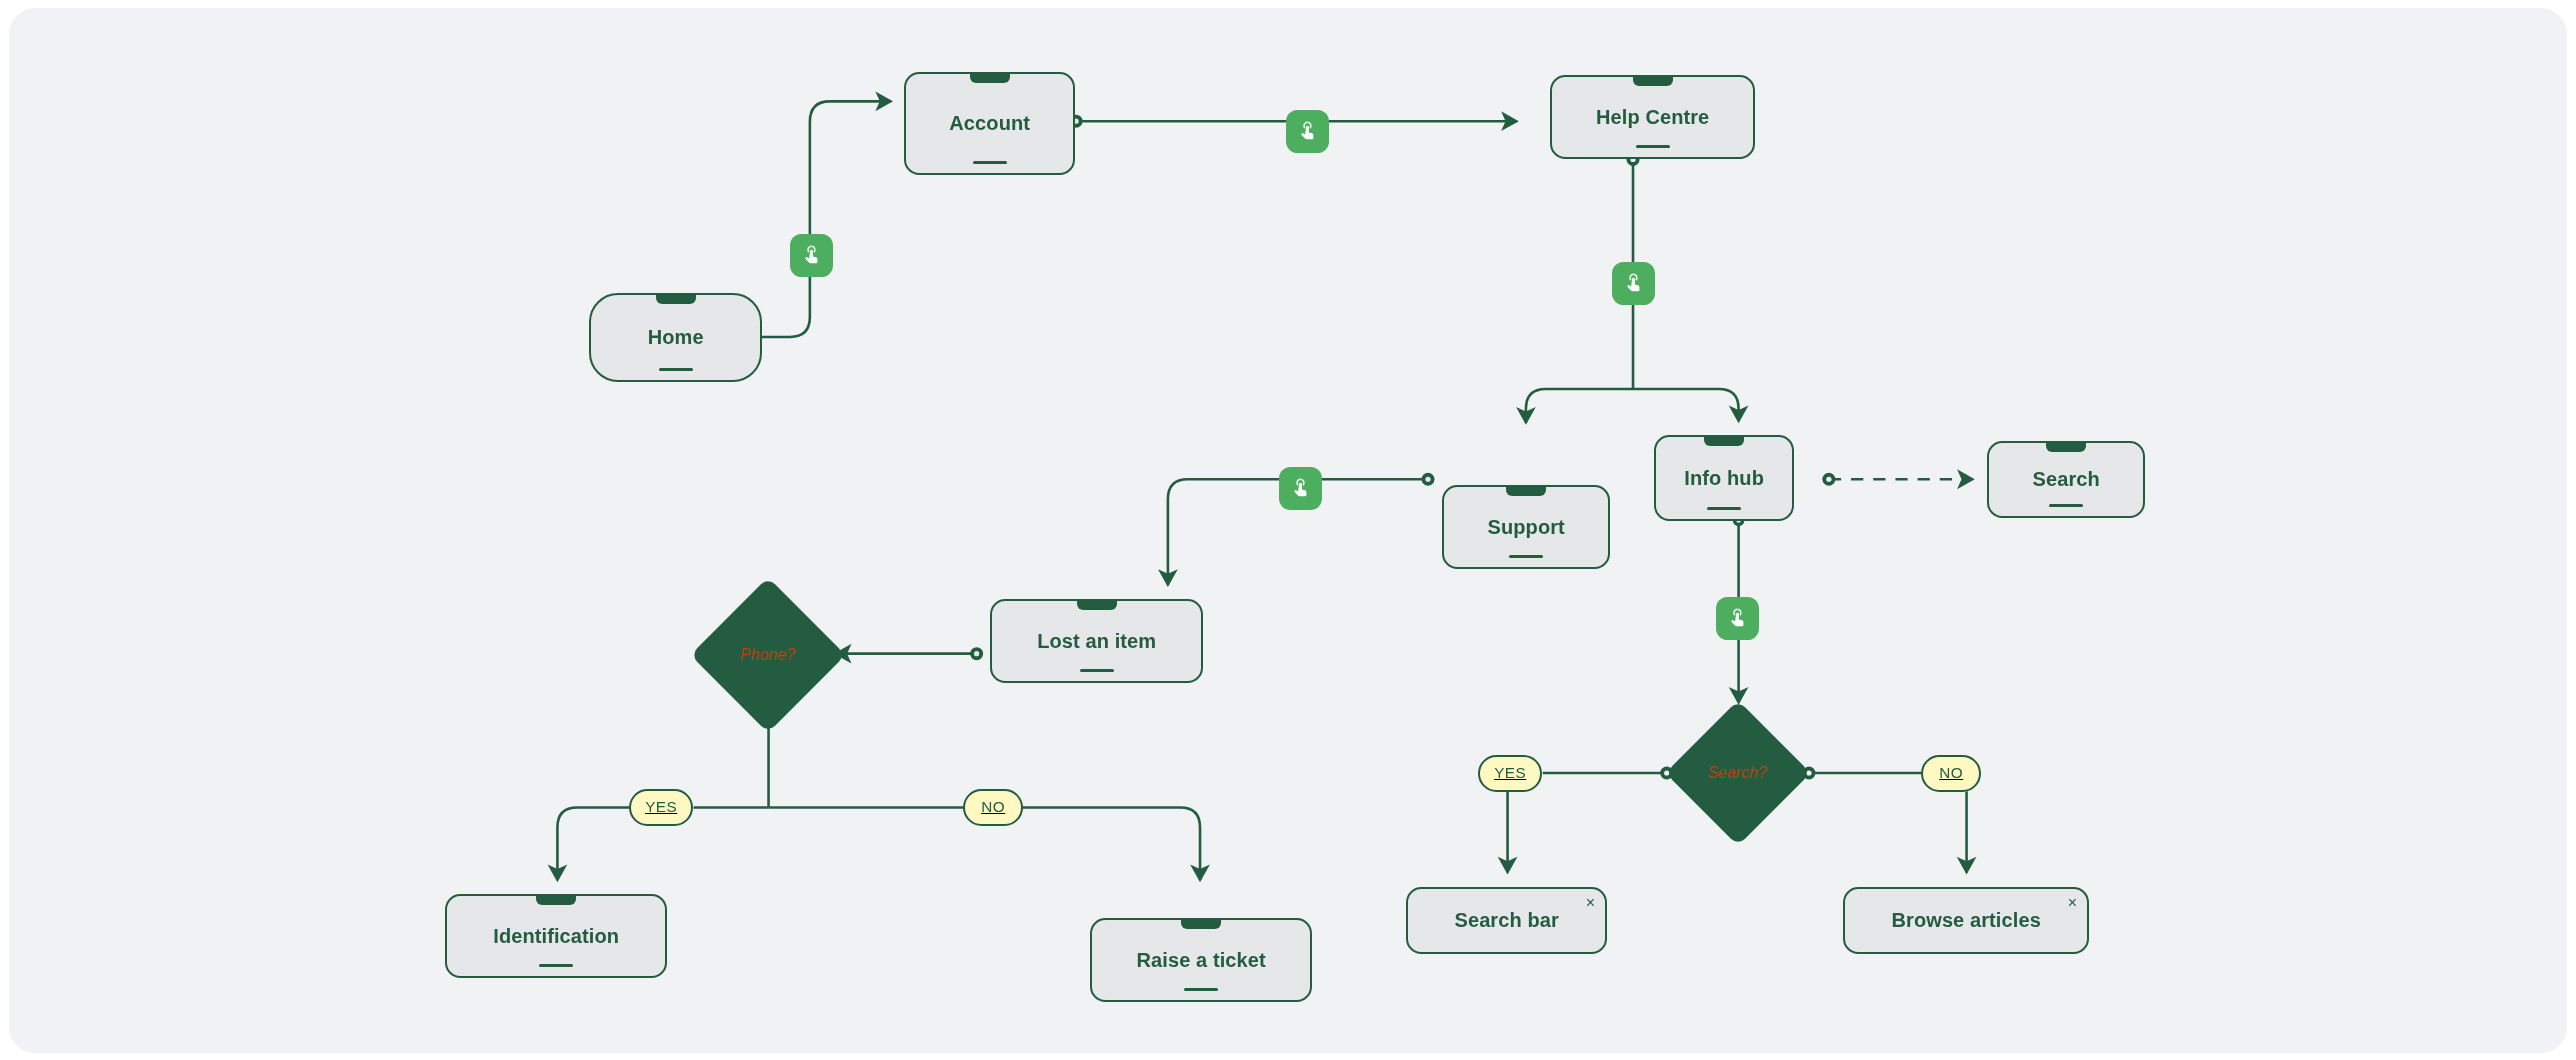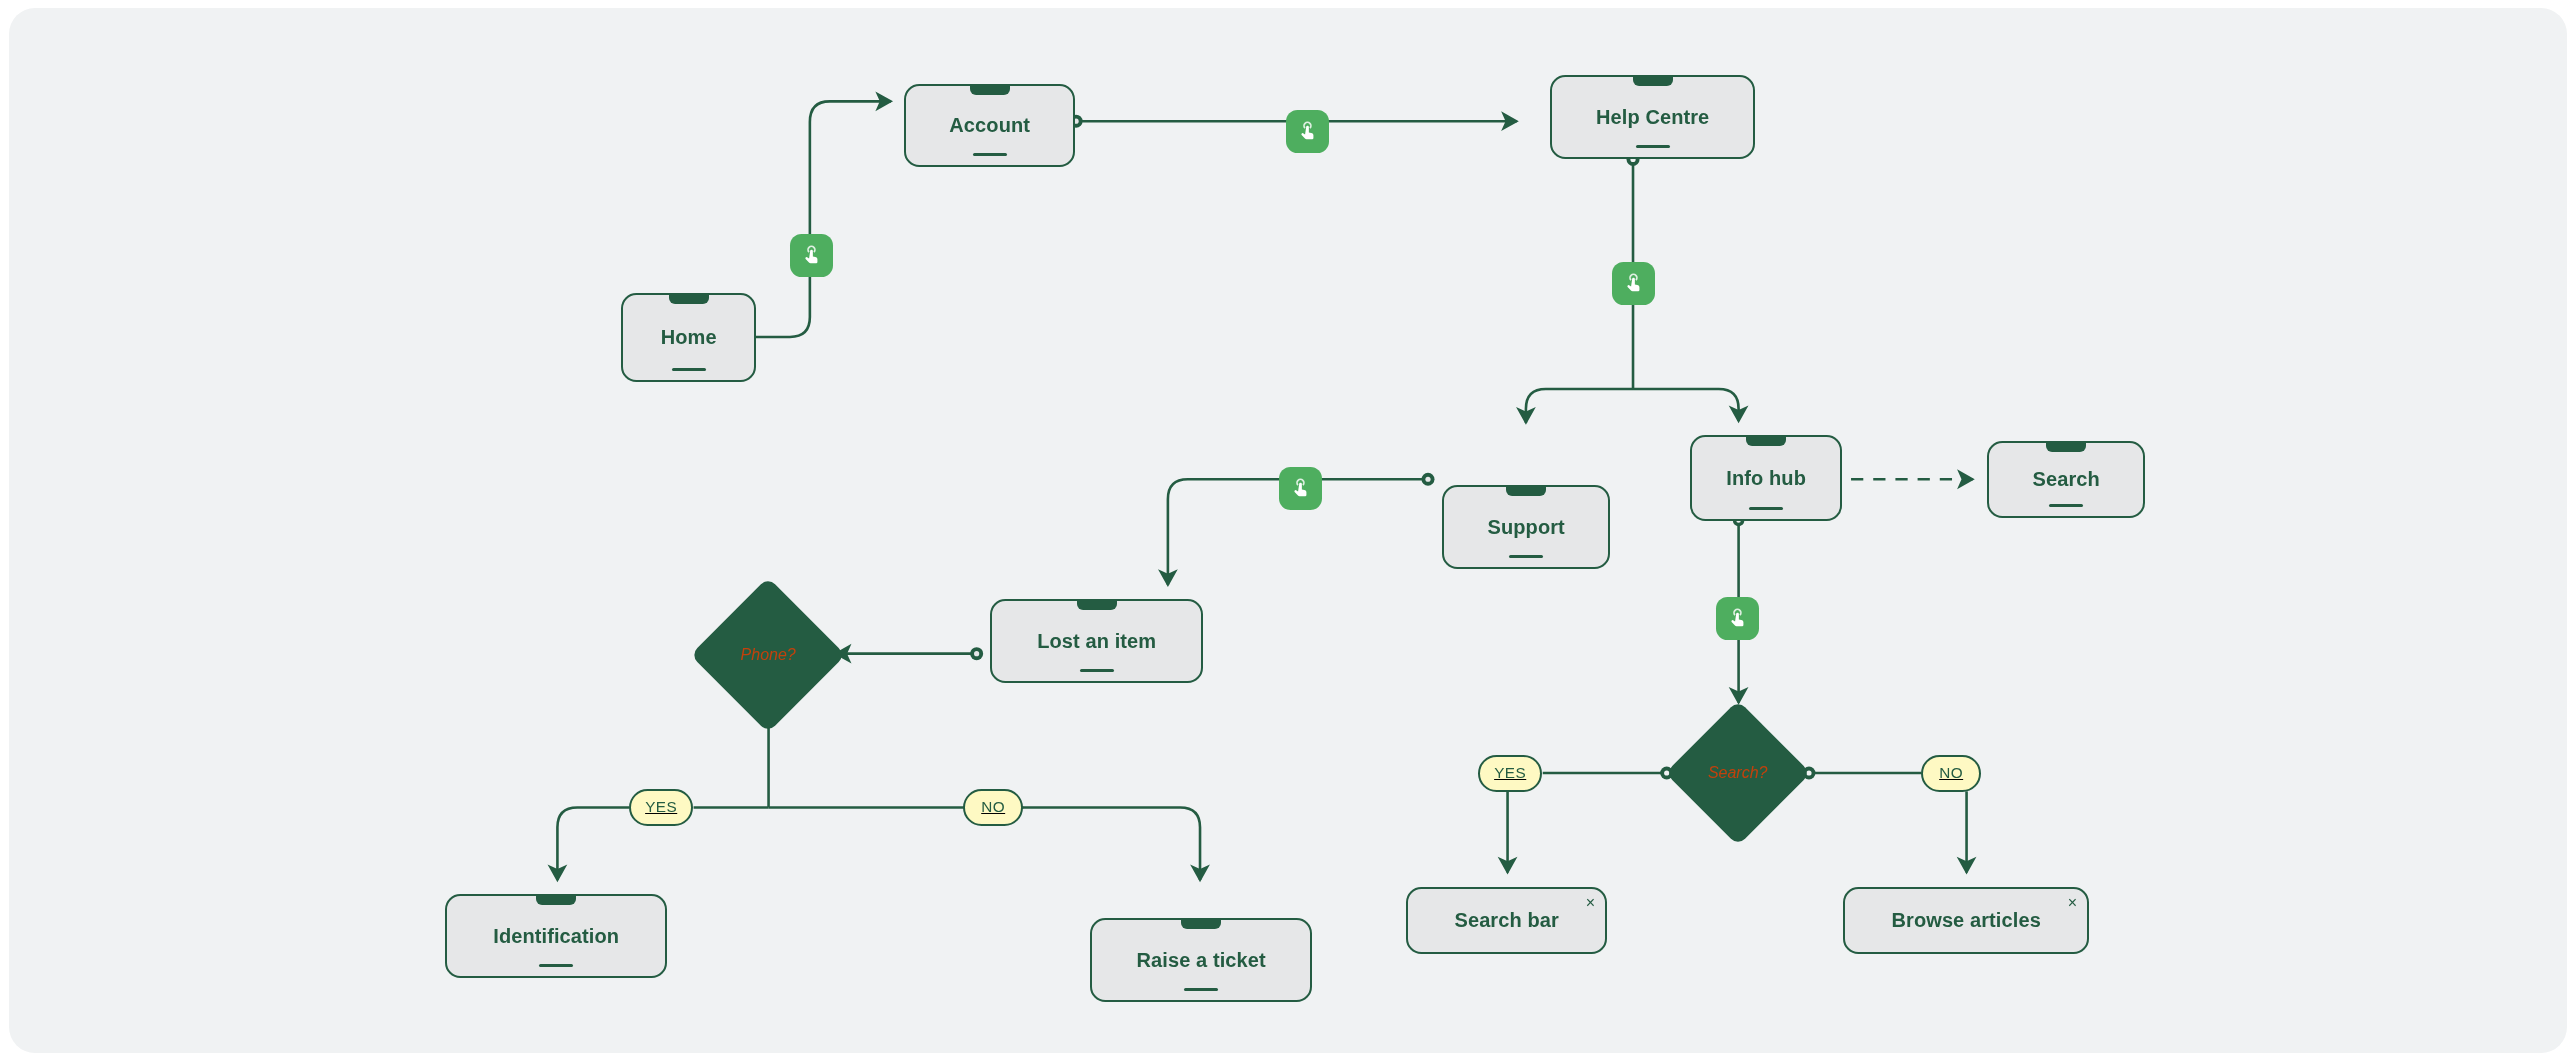--- a/index.html
+++ b/index.html
@@ -107,45 +107,45 @@
       <circle cx="1264" cy="844" r="3.4" fill="#e6e7e8"></circle>
       <circle cx="992" cy="932" r="7.5" fill="#245c42"></circle>
       <circle cx="992" cy="932" r="3.0" fill="#f0f2f3"></circle>
       <circle cx="2166" cy="1000" r="8.5" fill="#245c42"></circle>
       <circle cx="2166" cy="1000" r="3.4" fill="#f0f2f3"></circle>
       <circle cx="2352" cy="1000" r="8.5" fill="#245c42"></circle>
       <circle cx="2352" cy="1000" r="3.4" fill="#f0f2f3"></circle>
     </g>
   </svg>
 
-  <div class="node" style="left:612px;top:285px;width:135px;height:89px;">
+  <div class="node" style="left:580px;top:285px;width:173px;height:89px;border-radius:29px;">
     <span class="notch"></span>
     <span class="lbl">Home</span>
     <span class="homebar"></span>
   </div>
 
-  <div class="node" style="left:895px;top:76px;width:171px;height:83px;">
+  <div class="node" style="left:895px;top:64px;width:171px;height:103px;">
     <span class="notch"></span>
     <span class="lbl">Account</span>
     <span class="homebar"></span>
   </div>
 
   <div class="node" style="left:1521px;top:67px;width:205px;height:84px;margin-left:20px;">
     <span class="notch"></span>
     <span class="lbl">Help Centre</span>
     <span class="homebar"></span>
   </div>
 
   <div class="node" style="left:1433px;top:429px;width:168px;height:84px;margin-top:48px;">
     <span class="notch"></span>
     <span class="lbl">Support</span>
     <span class="homebar"></span>
   </div>
 
-  <div class="node" style="left:1645px;top:427px;width:152px;height:86px;margin-left:36px;">
+  <div class="node" style="left:1645px;top:427px;width:140px;height:86px;">
     <span class="notch"></span>
     <span class="lbl">Info hub</span>
     <span class="homebar"></span>
   </div>
 
   <div class="node" style="left:1978px;top:433px;width:158px;height:77px;">
     <span class="notch"></span>
     <span class="lbl">Search</span>
     <span class="homebar"></span>
   </div>

